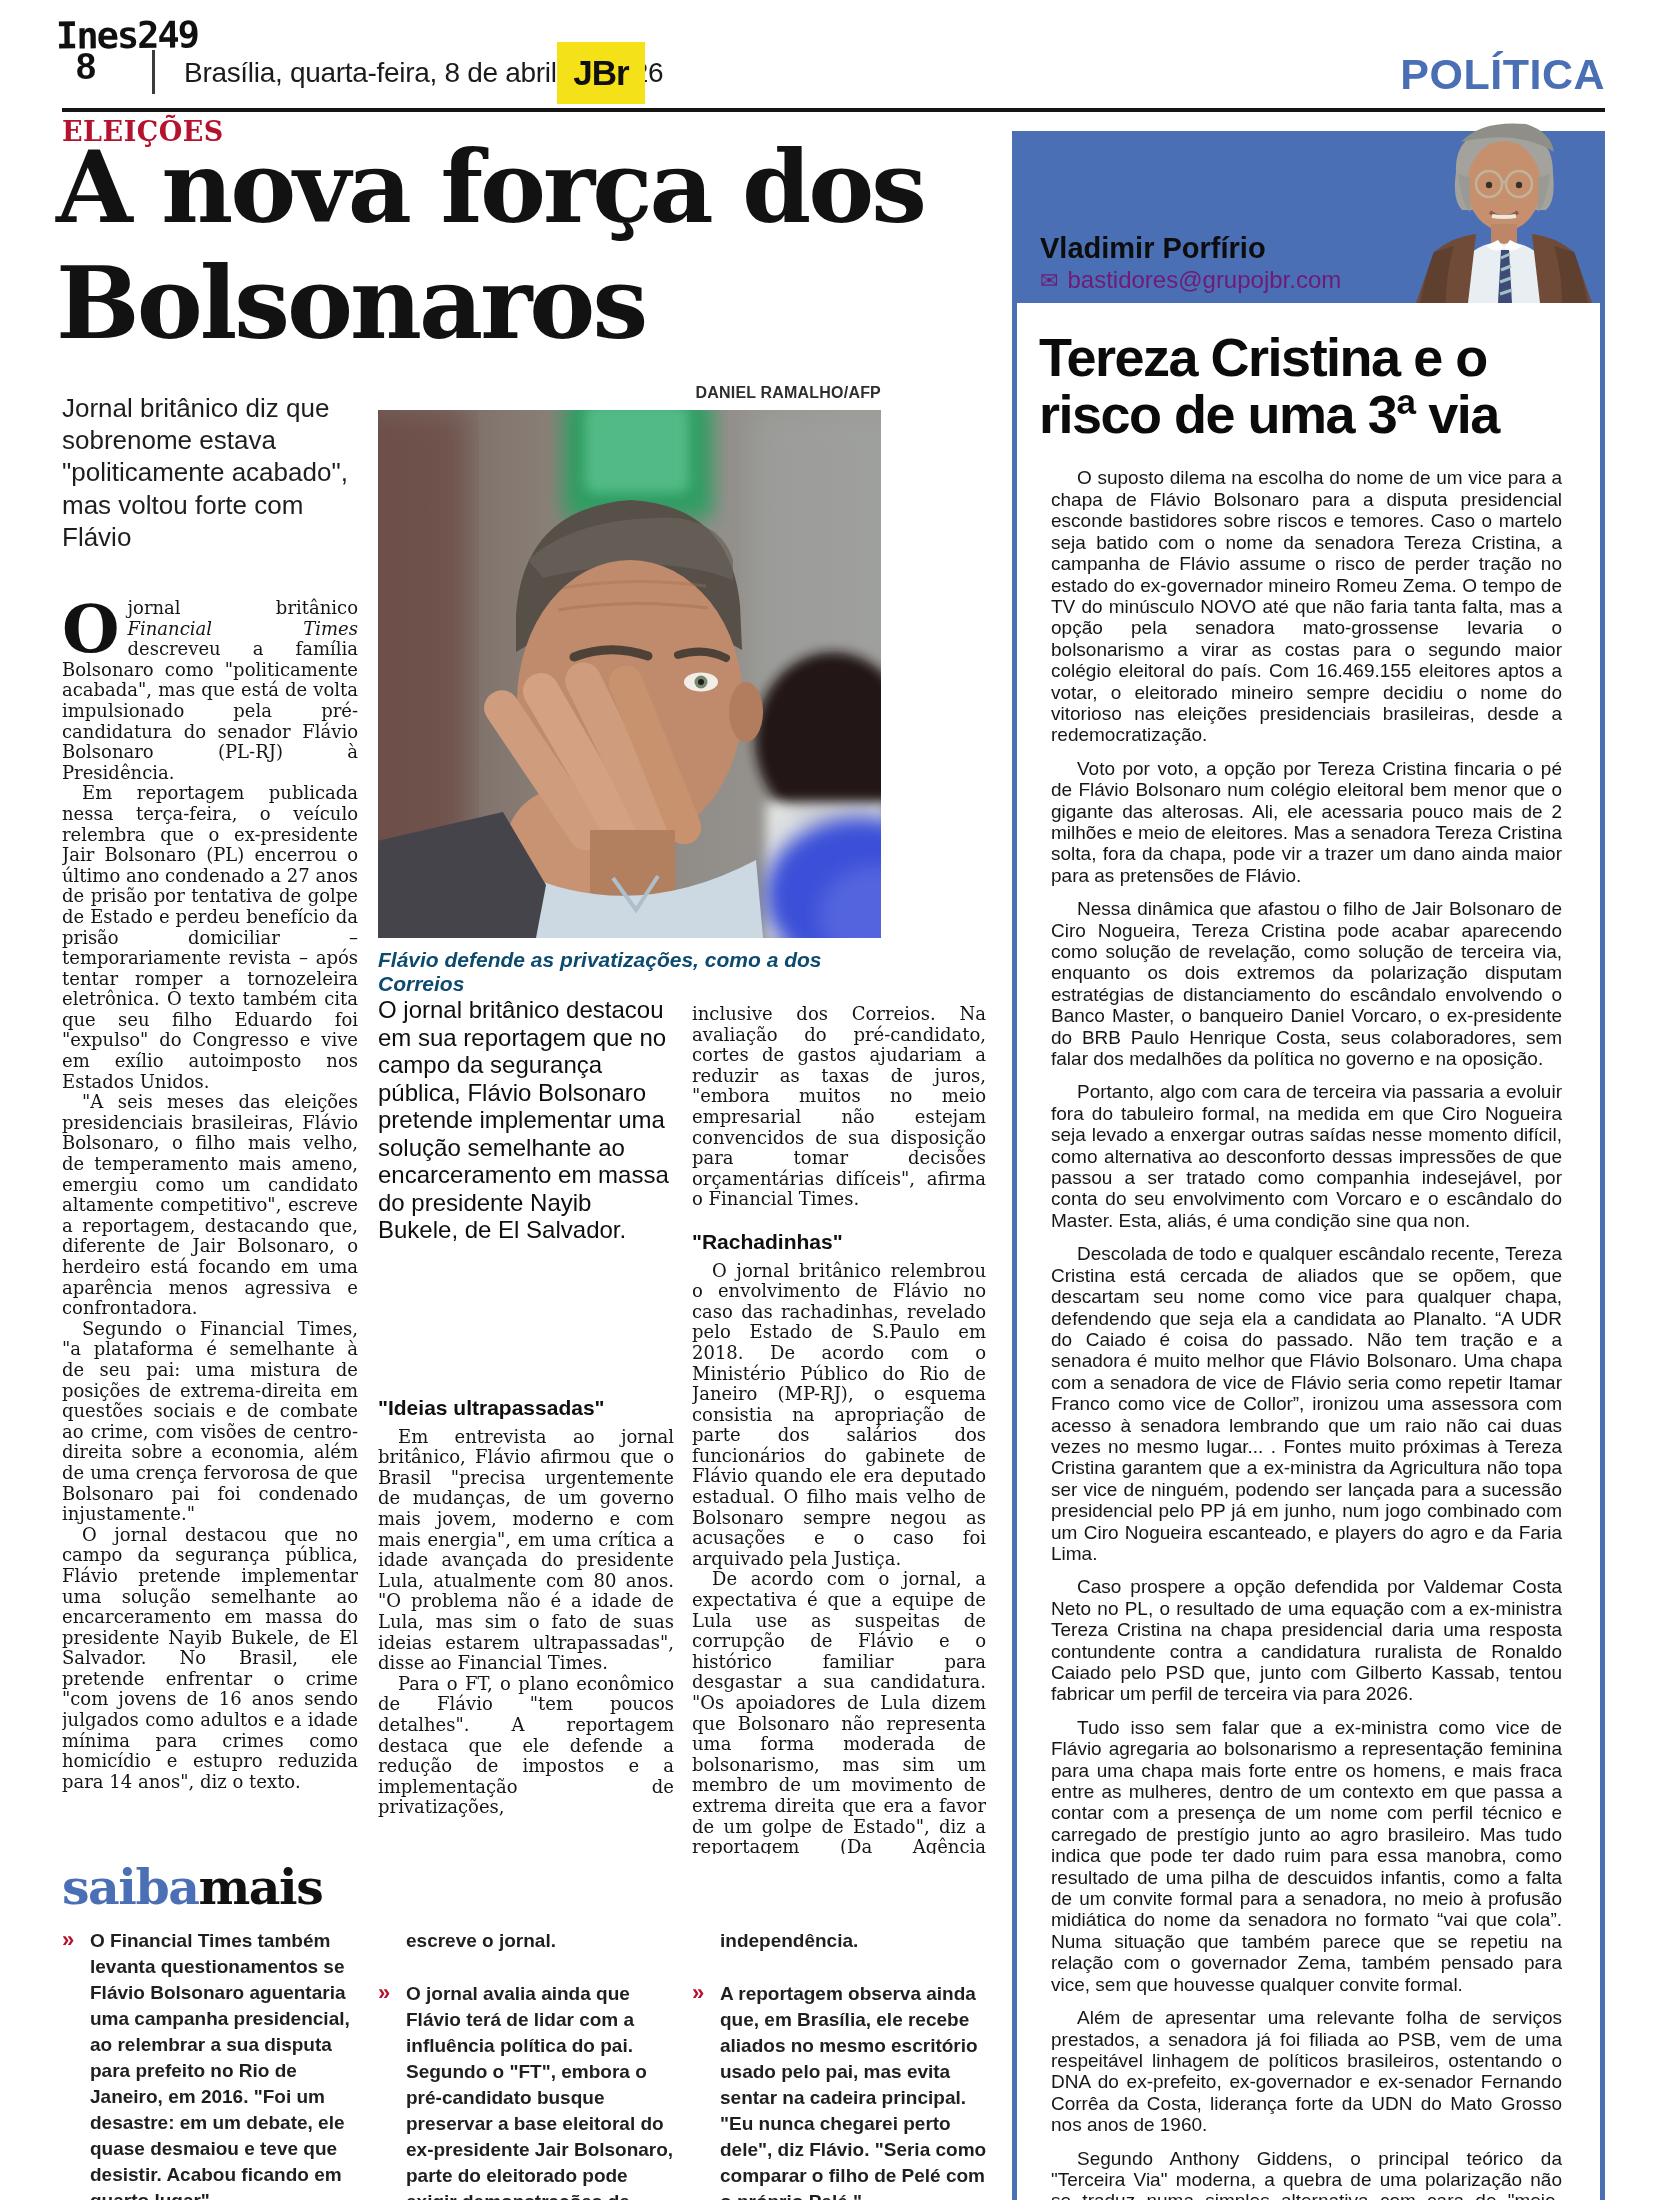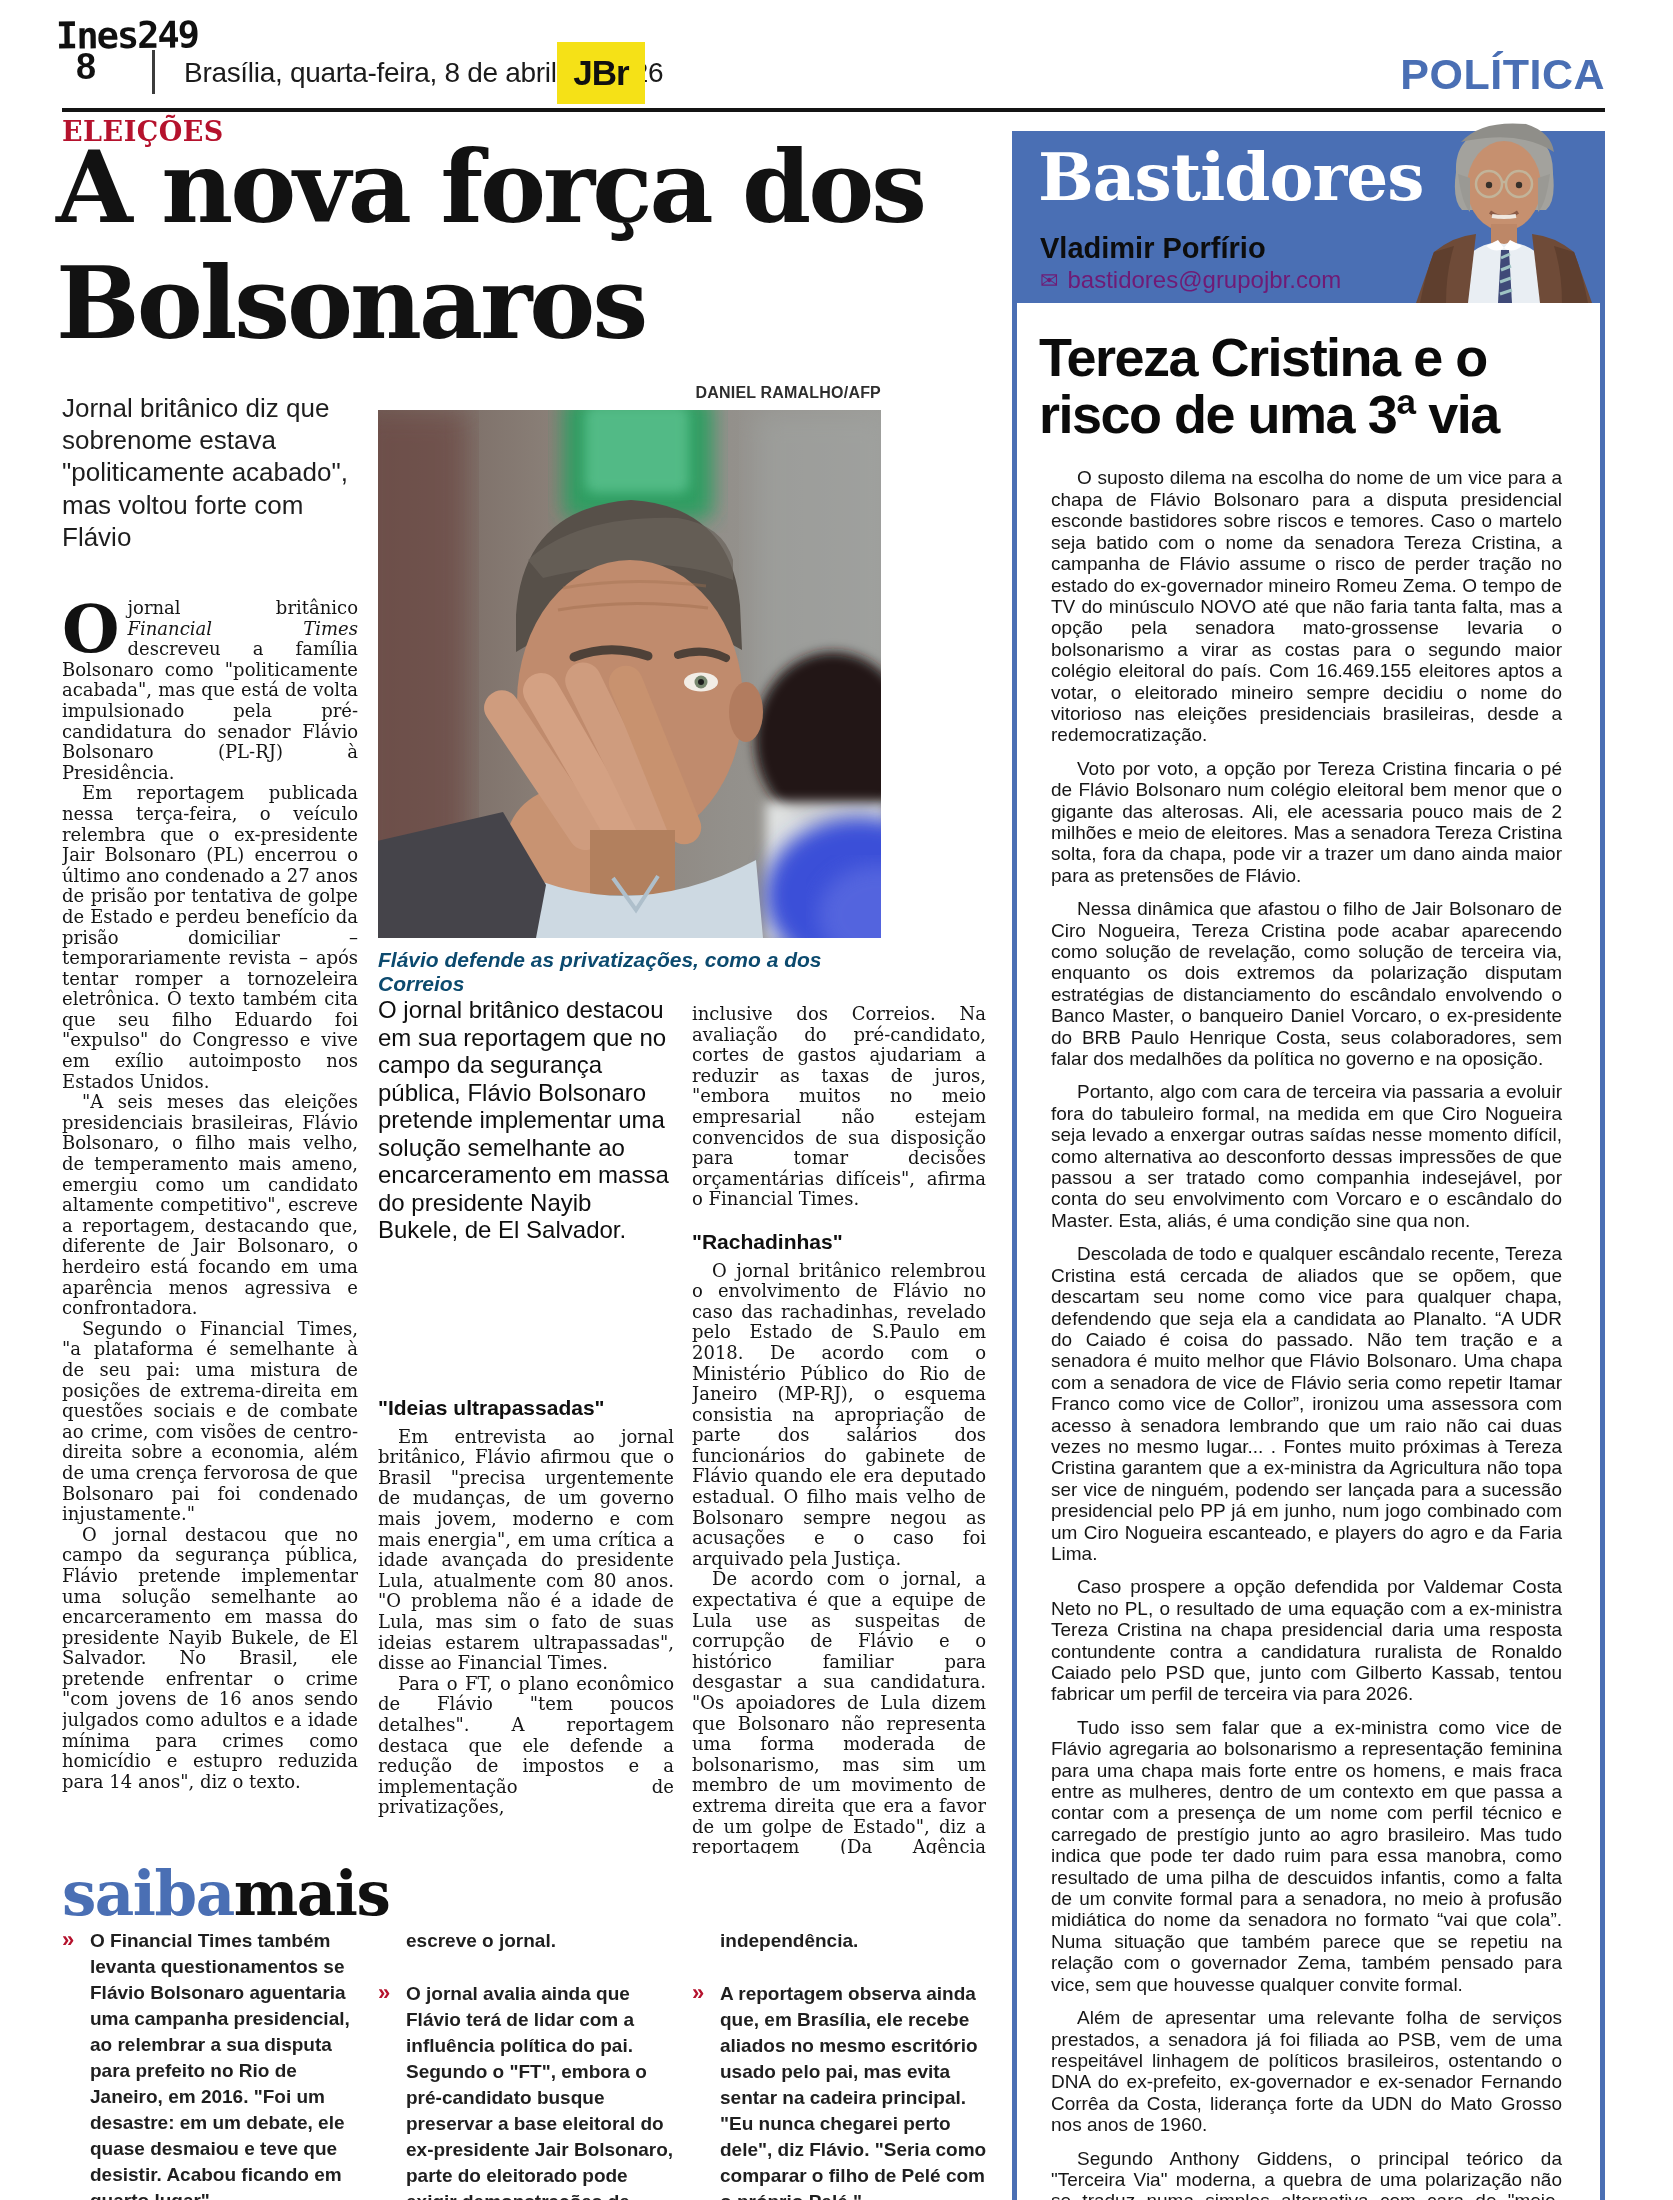--- a/index.html
+++ b/index.html
@@ -43,21 +43,21 @@
     font-weight:800;padding:4px 8px 0 0;color:#111;}
   .pullquote{left:378px;top:996px;width:298px;font-size:24px;line-height:27.5px;
     font-weight:400;color:#0e0e0e;}
   .col2lower{left:378px;top:1398px;width:296px;height:460px;overflow:hidden;}
   .subhead{font-family:"Liberation Sans",sans-serif;font-size:21px;font-weight:700;
     color:#101010;margin:0 0 8px;text-align:left;text-indent:0;}
   .col3{left:692px;top:1004px;width:294px;height:850px;overflow:hidden;}
   .col3 .subhead{margin:22px 0 8px;}
 
   
-  .sm-title{left:62px;top:1858px;font-family:"DejaVu Serif",serif;font-size:61px;
+  .sm-title{left:62px;top:1858px;font-family:"DejaVu Serif",serif;font-size:49px;
     font-weight:800;letter-spacing:-1.5px;}
   .sm-blue{color:#4a6fb4;}
   .sm-black{color:#111;}
   .sm-col{top:1928px;width:302px;font-size:19px;line-height:26px;font-weight:700;color:#1f1f1f;}
   .sm-c1{left:62px;} .sm-c2{left:378px;} .sm-c3{left:692px;}
   .sm-item{position:relative;padding-left:28px;}
   .sm-marker{position:absolute;left:0;top:-1px;color:#b5122d;font-size:22px;}
   .sm-cont{padding-left:28px;margin-bottom:27px;}
 
   
@@ -192,21 +192,20 @@
   </div>
   <div class="abs sm-col sm-c3">
     <div class="sm-cont">independência.</div>
     <div class="sm-item">
       <span class="sm-marker">»</span>
       <span>A reportagem observa ainda que, em Brasília, ele recebe aliados no mesmo escritório usado pelo pai, mas evita sentar na cadeira principal. "Eu nunca chegarei perto dele", diz Flávio. "Seria como comparar o filho de Pelé com o próprio Pelé."</span>
     </div>
   </div>
 
   <div class="abs bast-box"></div>
-  <div class="abs bast-title">Bastidores</div>
   <div class="abs bast-byline">Vladimir Porfírio</div>
   <div class="abs bast-email">
     <span class="env">✉</span><span>bastidores@grupojbr.com</span>
   </div>
   <div class="abs portrait">
     <svg width="196" height="191" viewBox="0 0 196 191" xmlns="http://www.w3.org/2000/svg">
       <path d="M50,60 Q48,18 98,14 Q148,18 147,62 Q150,90 140,98 L56,98 Q46,88 50,60 Z" fill="#a3a29d"></path>
       <path d="M55,30 Q75,8 120,12 Q145,20 148,40 Q120,22 80,26 Q62,28 55,30 Z" fill="#8f8e89"></path>
       <ellipse cx="98" cy="74" rx="37" ry="45" fill="#c6906f"></ellipse>
       <path d="M52,62 Q56,92 64,100 L64,66 Z" fill="#9a9994"></path>

